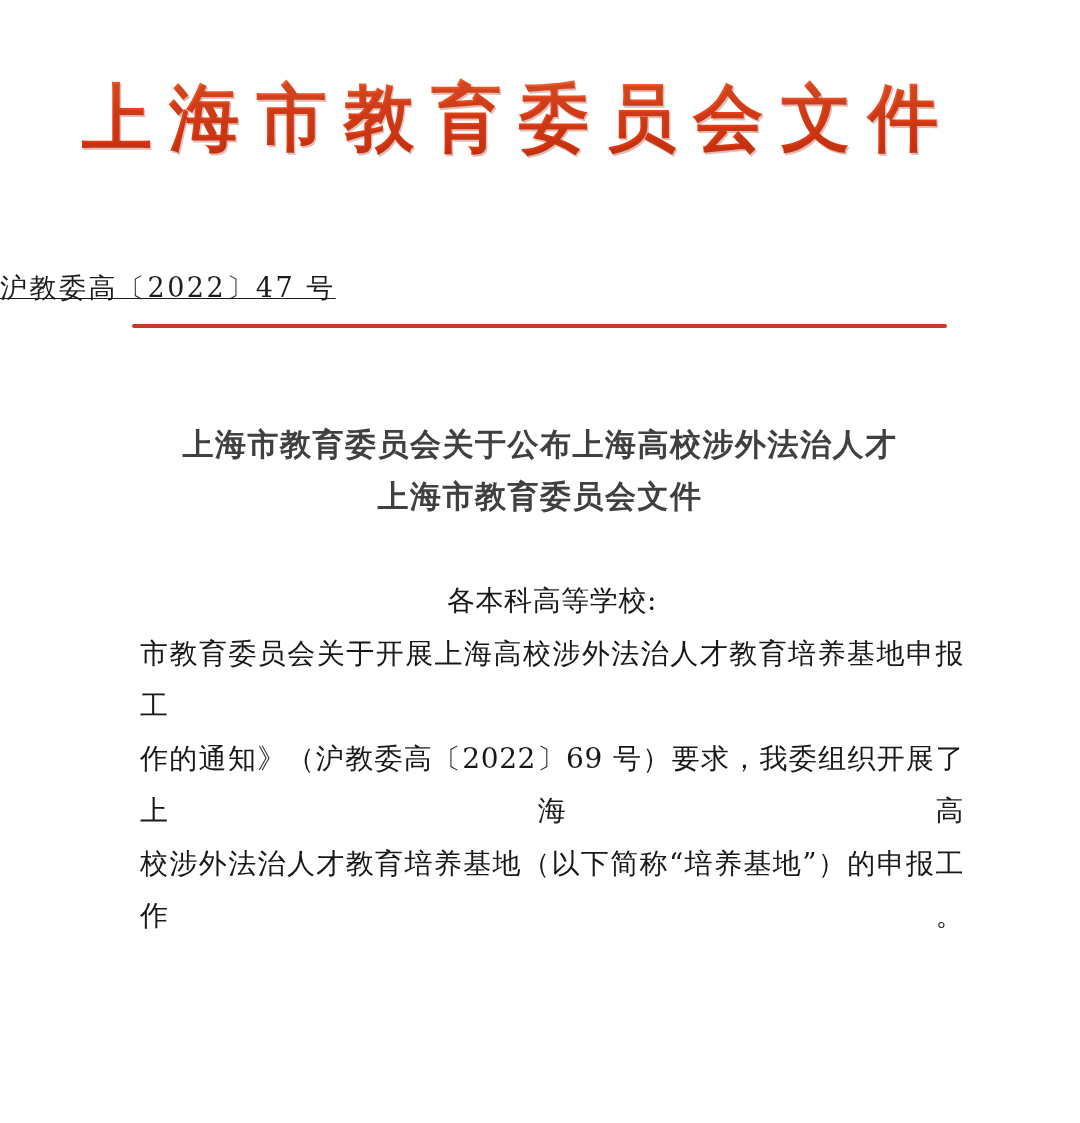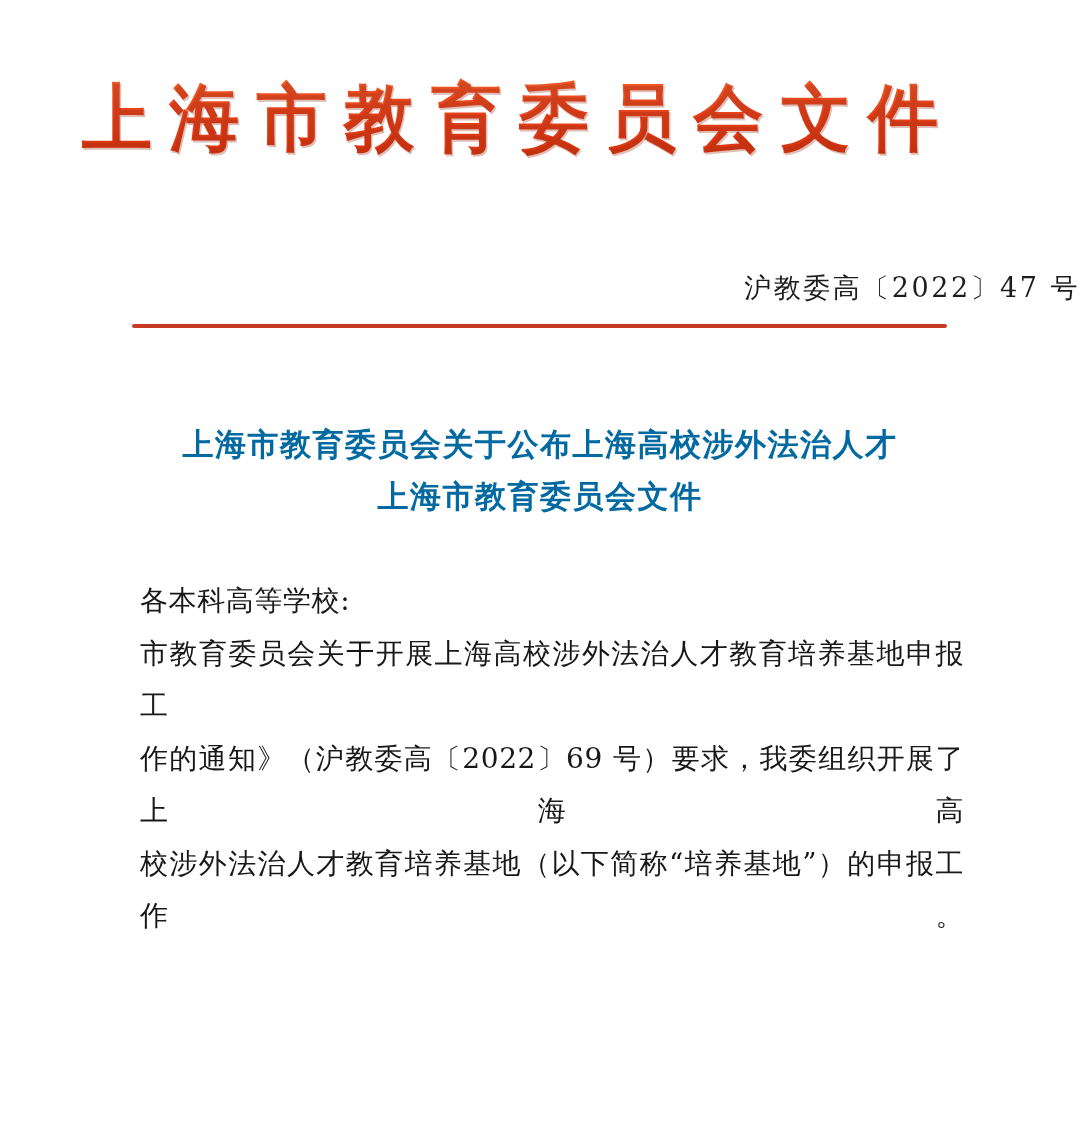--- a/index.html
+++ b/index.html
@@ -48,21 +48,22 @@
     text-shadow: 1.5px 1.5px 0 rgba(150, 40, 15, 0.30);
     transform: scaleX(0.96);
   }
 
   
   .docnum {
     position: absolute;
     left: 0;
     top: 270px;
     width: 1080px;
-    text-align: right;
+    text-align: left;
+    text-decoration: underline;
   }
   .docnum-text {
     font-family: "DejaVu Serif", "Liberation Serif", serif;
     font-size: 27px;
     letter-spacing: 2.5px;
     color: #1d1d1d;
   }
 
   
   .red-rule {
@@ -85,37 +86,38 @@
     top: 418px;
     width: 1080px;
     text-align: center;
   }
   .title-line {
     font-family: "DejaVu Serif", "Liberation Serif", serif;
     font-weight: 700;
     font-size: 31px;
     line-height: 52px;
     letter-spacing: 1.5px;
-    color: #0369a1;
+    color: #404040;
   }
 
   
   .body {
     position: absolute;
     left: 140px;
     top: 575px;
     width: 824px;
   }
   .body-line {
     font-family: "DejaVu Serif", "Liberation Serif", serif;
     font-size: 28px;
     line-height: 52.5px;
     letter-spacing: 0.6px;
     color: #181818;
     white-space: nowrap;
+    text-align: center;
   }
   .body-line.indent {
     text-indent: 58px;
   }
   .body-line.justify {
     white-space: normal;
     text-align: justify;
     text-align-last: justify;
   }
 </style>

